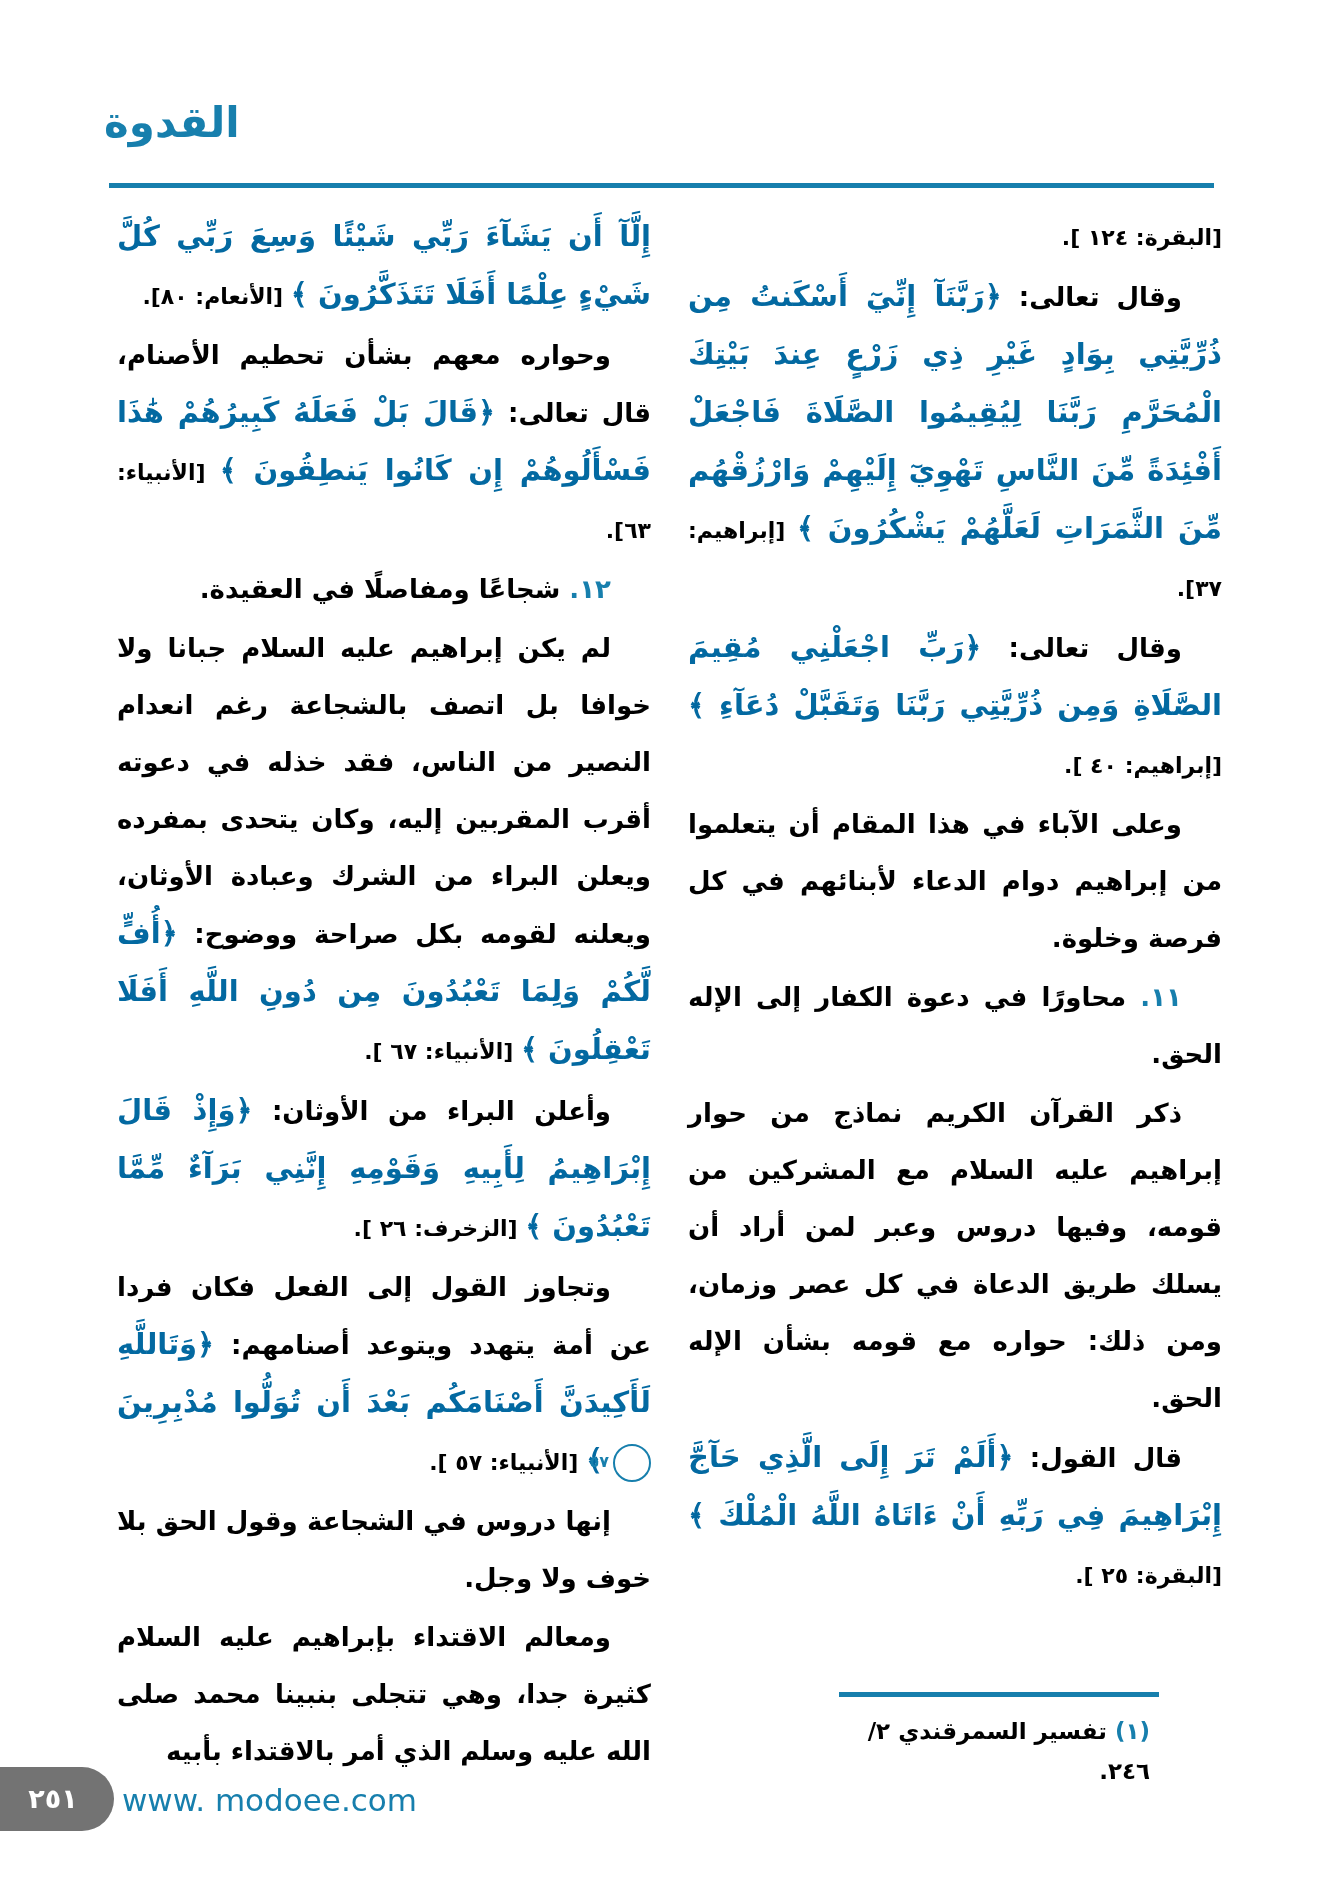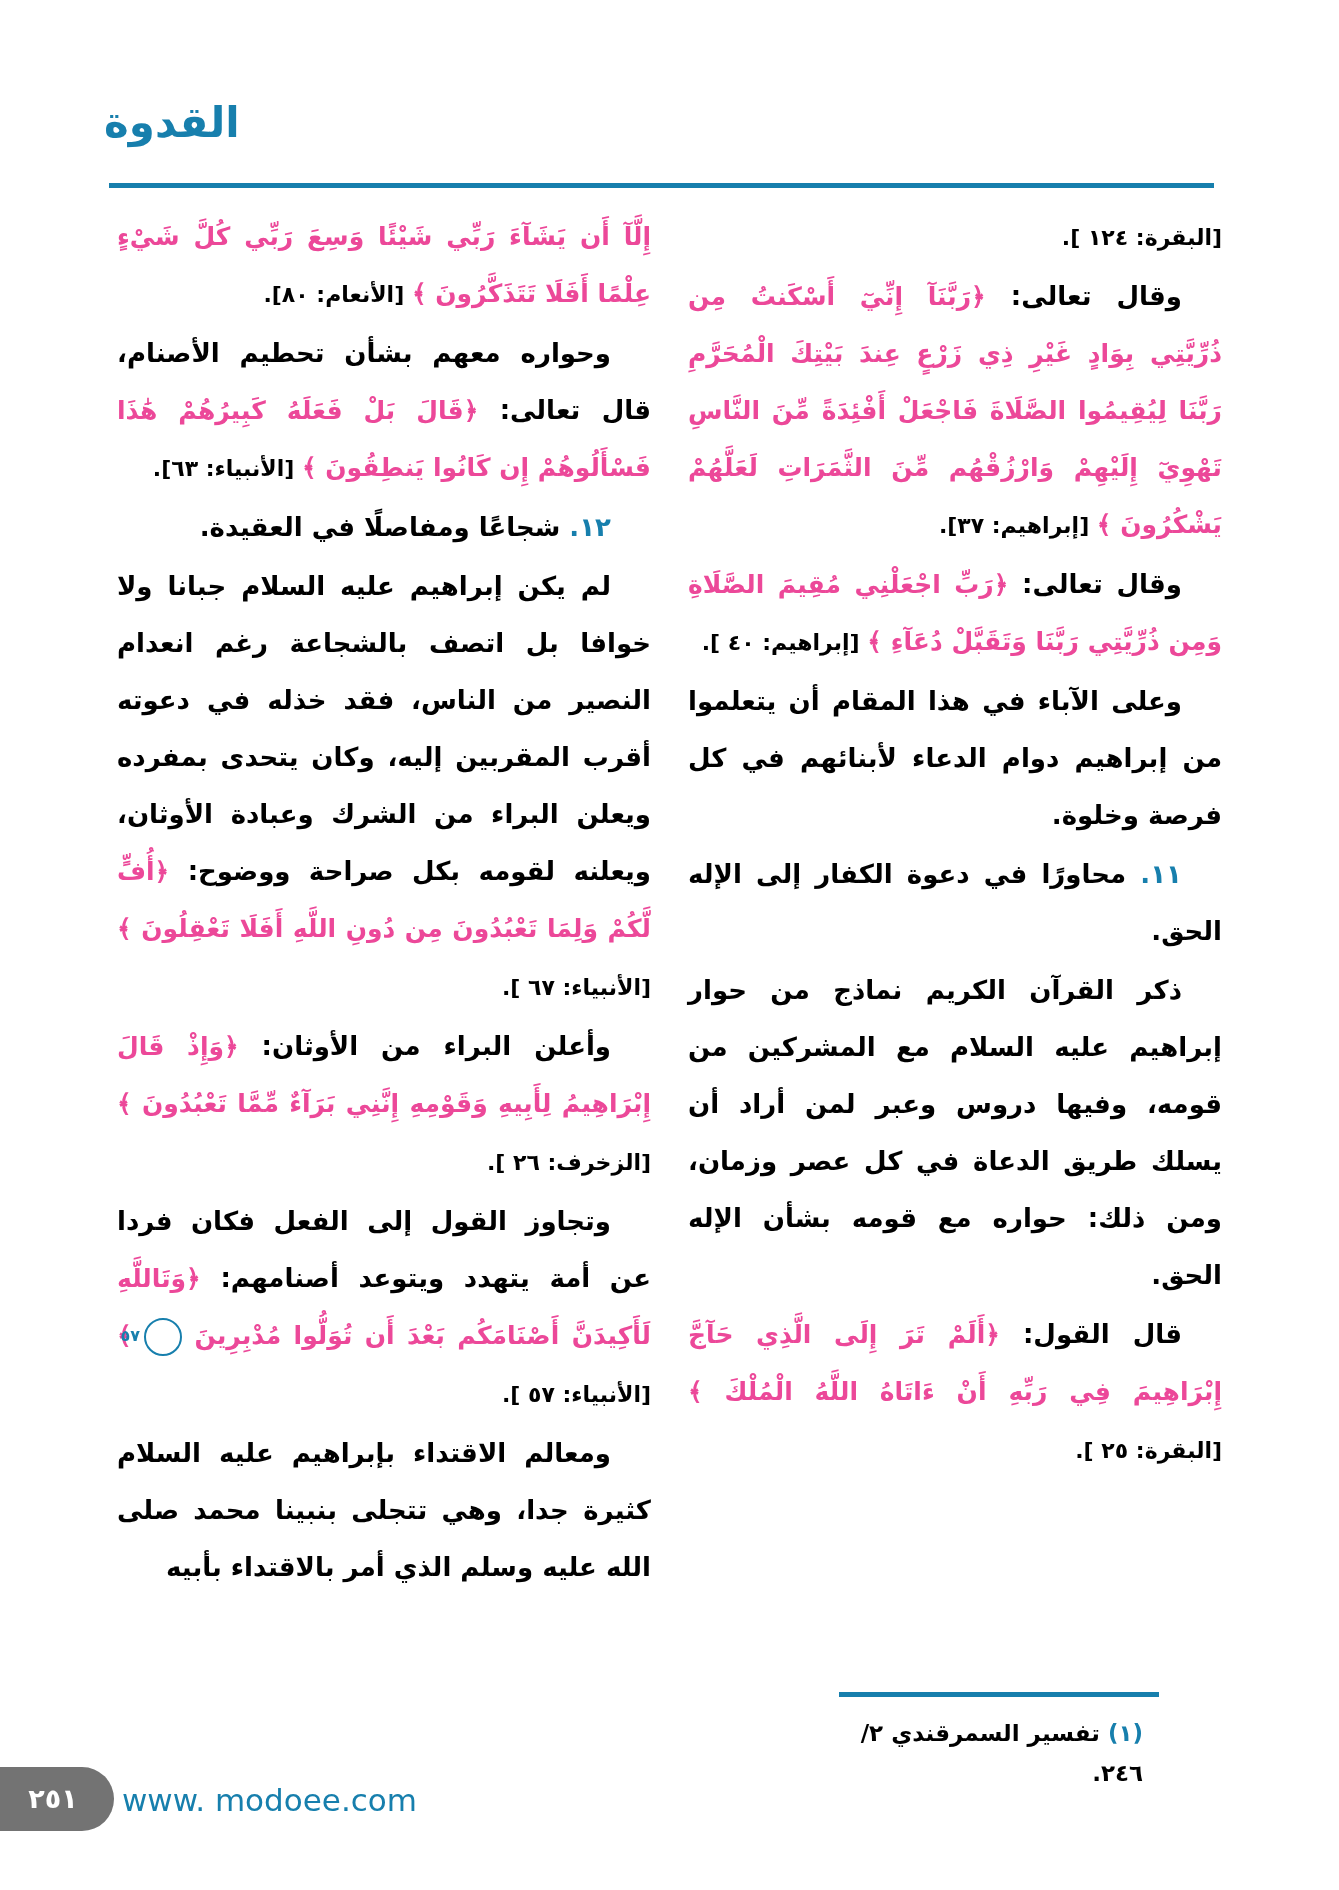--- a/index.html
+++ b/index.html
@@ -27,35 +27,35 @@
   .col{width:534px;}
 
   p.para{margin:0 0 2px 0;font-size:26px;font-weight:700;line-height:57px;
     text-align:justify;color:#000;}
   p.body{text-indent:40px;}
   p.cont{text-indent:0;}
   p.heading{text-indent:40px;}
   p.ref-line{text-align:right;padding-left:105px;text-indent:0;}
 
   .run-text{color:#000;}
-  .run-quran{color:#ec4899;font-size:25px;letter-spacing:-0.3px;}
+  .run-quran{color:#0369a1;font-size:29px;letter-spacing:-0.3px;}
   .run-ref{color:#000;font-size:22px;}
   .run-num{color:#177fad;}
   .run-fnref{color:#177fad;font-size:17px;vertical-align:super;line-height:0;}
   .run-fnnum{color:#177fad;}
   .run-ayah{
     display:inline-block;width:34px;height:34px;border:2px solid #177fad;border-radius:50%;
     font-size:16px;line-height:32px;text-align:center;color:#177fad;vertical-align:middle;
     letter-spacing:0;
   }
 
   
   .footnote-wrap{position:absolute;top:1692px;right:180px;width:345px;}
   .fn-divider{width:320px;height:5px;background:#177fad;margin:0 0 14px auto;}
-  .footnote{margin:16px;font-size:23px;font-weight:700;line-height:40px;text-align:right;color:#000;}
+  .footnote{margin:9px;font-size:23px;font-weight:700;line-height:40px;text-align:right;color:#000;}
 
   
   .page-badge{
     position:absolute;left:0;top:1767px;width:122px;height:64px;
     background:#737373;border-radius:0 32px 32px 0;
     color:#ffffff;font-size:27px;font-weight:700;text-align:center;line-height:64px;
   }
   .site-link{
     position:absolute;left:130px;top:1782px;
     color:#177fad;font-size:31px;font-weight:400;direction:ltr;
@@ -80,20 +80,21 @@
         <p class="para body"><span class="run-text">ذكر القرآن الكريم نماذج من حوار إبراهيم عليه السلام مع المشركين من قومه، وفيها دروس وعبر لمن أراد أن يسلك طريق الدعاة في كل عصر وزمان، ومن ذلك: حواره مع قومه بشأن الإله الحق.</span></p>
         <p class="para body"><span class="run-text">قال القول: </span><span class="run-quran">﴿أَلَمْ تَرَ إِلَى الَّذِي حَآجَّ إِبْرَاهِيمَ فِي رَبِّهِ أَنْ ءَاتَاهُ اللَّهُ الْمُلْكَ ﴾</span><span class="run-ref"> [البقرة: ٢٥ ].</span></p>
       </div>
     <div class="col" id="col-left">
         <p class="para cont"><span class="run-quran">إِلَّآ أَن يَشَآءَ رَبِّي شَيْئًا وَسِعَ رَبِّي كُلَّ شَيْءٍ عِلْمًا أَفَلَا تَتَذَكَّرُونَ ﴾</span><span class="run-ref"> [الأنعام: ٨٠].</span></p>
         <p class="para body"><span class="run-text">وحواره معهم بشأن تحطيم الأصنام، قال تعالى: </span><span class="run-quran">﴿قَالَ بَلْ فَعَلَهُ كَبِيرُهُمْ هَٰذَا فَسْأَلُوهُمْ إِن كَانُوا يَنطِقُونَ ﴾</span><span class="run-ref"> [الأنبياء: ٦٣].</span></p>
         <p class="para heading"><span class="run-num">١٢. </span><span class="run-text">شجاعًا ومفاصلًا في العقيدة.</span></p>
         <p class="para body"><span class="run-text">لم يكن إبراهيم عليه السلام جبانا ولا خوافا بل اتصف بالشجاعة رغم انعدام النصير من الناس، فقد خذله في دعوته أقرب المقربين إليه، وكان يتحدى بمفرده ويعلن البراء من الشرك وعبادة الأوثان، ويعلنه لقومه بكل صراحة ووضوح: </span><span class="run-quran">﴿أُفٍّ لَّكُمْ وَلِمَا تَعْبُدُونَ مِن دُونِ اللَّهِ أَفَلَا تَعْقِلُونَ ﴾</span><span class="run-ref"> [الأنبياء: ٦٧ ].</span></p>
         <p class="para body"><span class="run-text">وأعلن البراء من الأوثان: </span><span class="run-quran">﴿وَإِذْ قَالَ إِبْرَاهِيمُ لِأَبِيهِ وَقَوْمِهِ إِنَّنِي بَرَآءٌ مِّمَّا تَعْبُدُونَ ﴾</span><span class="run-ref"> [الزخرف: ٢٦ ].</span></p>
         <p class="para body"><span class="run-text">وتجاوز القول إلى الفعل فكان فردا عن أمة يتهدد ويتوعد أصنامهم: </span><span class="run-quran">﴿وَتَاللَّهِ لَأَكِيدَنَّ أَصْنَامَكُم بَعْدَ أَن تُوَلُّوا مُدْبِرِينَ </span><span class="run-ayah">٥٧</span><span class="run-quran"> ﴾</span><span class="run-ref"> [الأنبياء: ٥٧ ].</span></p>
+        <p class="para body"><span class="run-text">إنها دروس في الشجاعة وقول الحق بلا خوف ولا وجل.</span></p>
         <p class="para body"><span class="run-text">ومعالم الاقتداء بإبراهيم عليه السلام كثيرة جدا، وهي تتجلى بنبينا محمد صلى الله عليه وسلم الذي أمر بالاقتداء بأبيه</span></p>
       </div>
   </div>
 
   <div class="footnote-wrap">
     <div class="fn-divider"></div>
     <p class="footnote" id="footnote-line"><span class="run-fnnum">(١) </span><span class="run-text">تفسير السمرقندي ٢/ ٢٤٦.</span></p>
   </div>
 
   <div class="page-badge">٢٥١</div>

